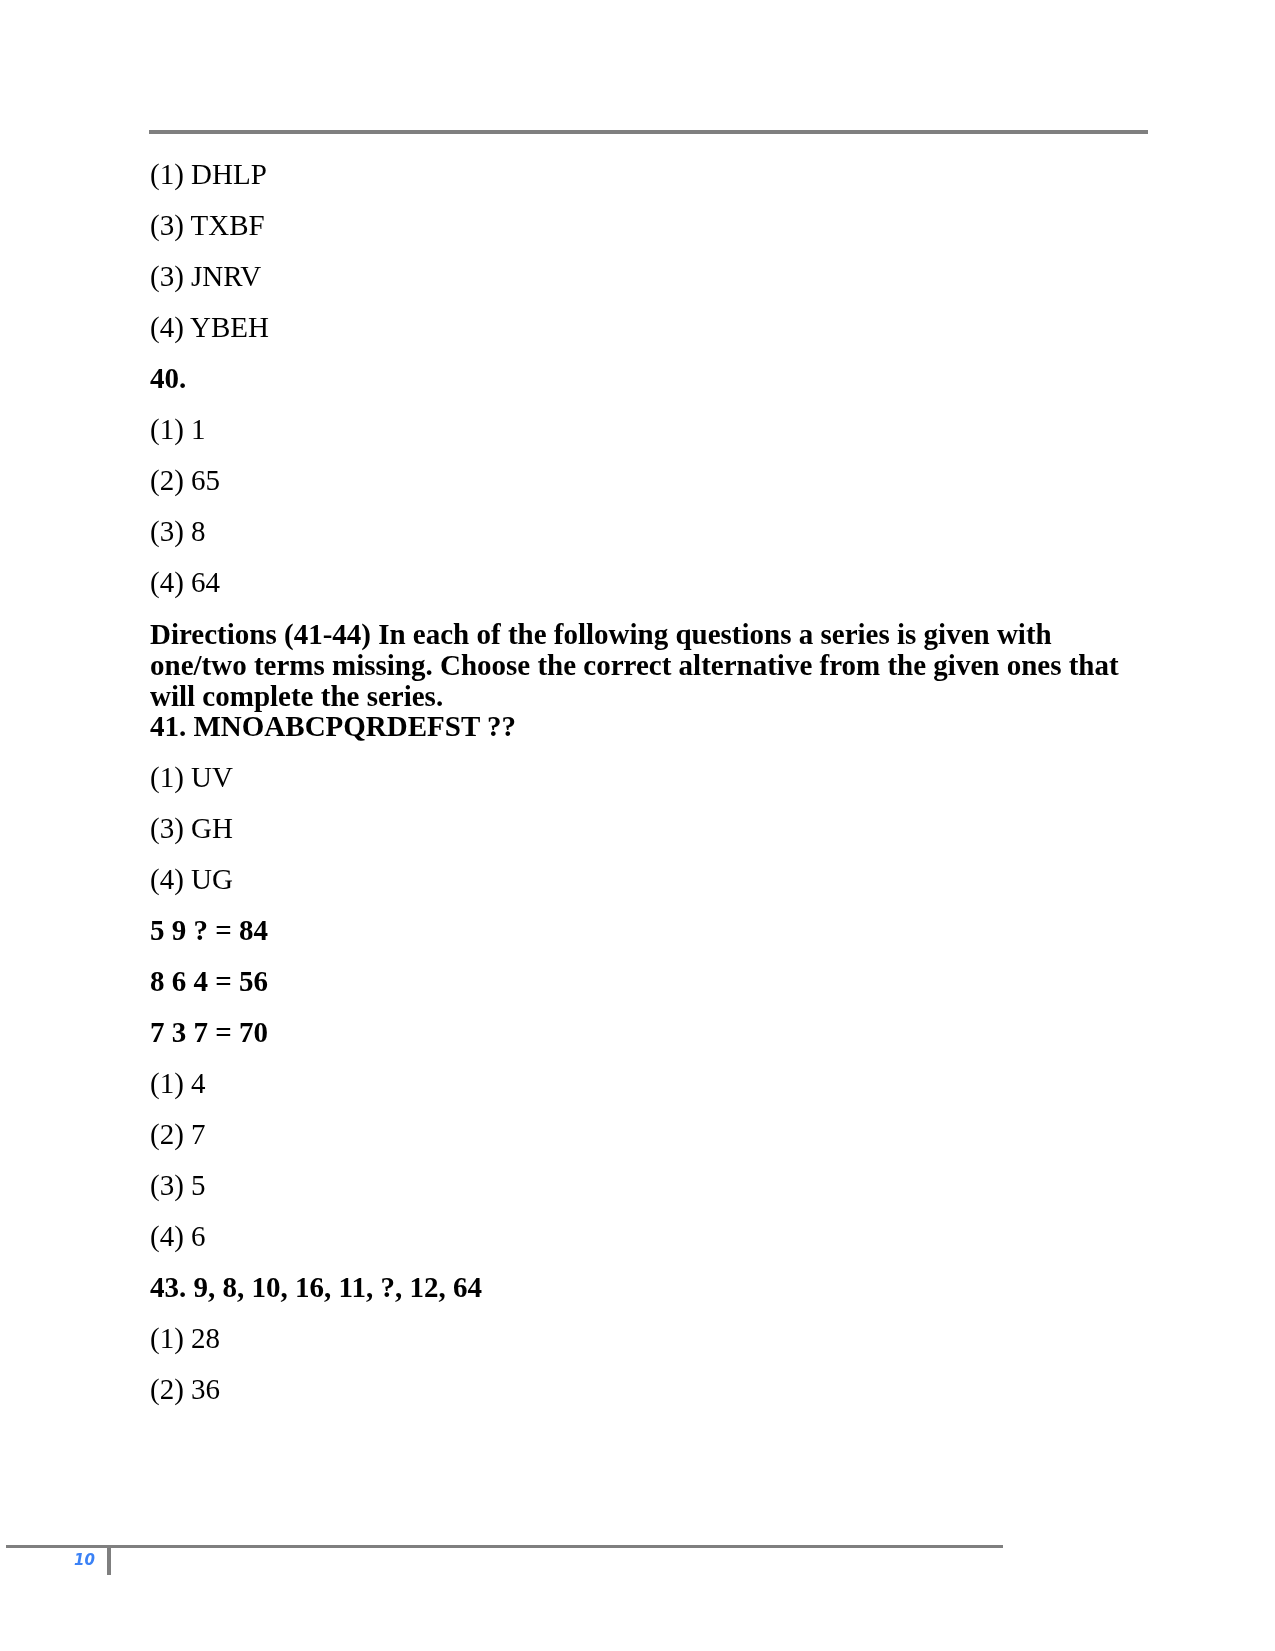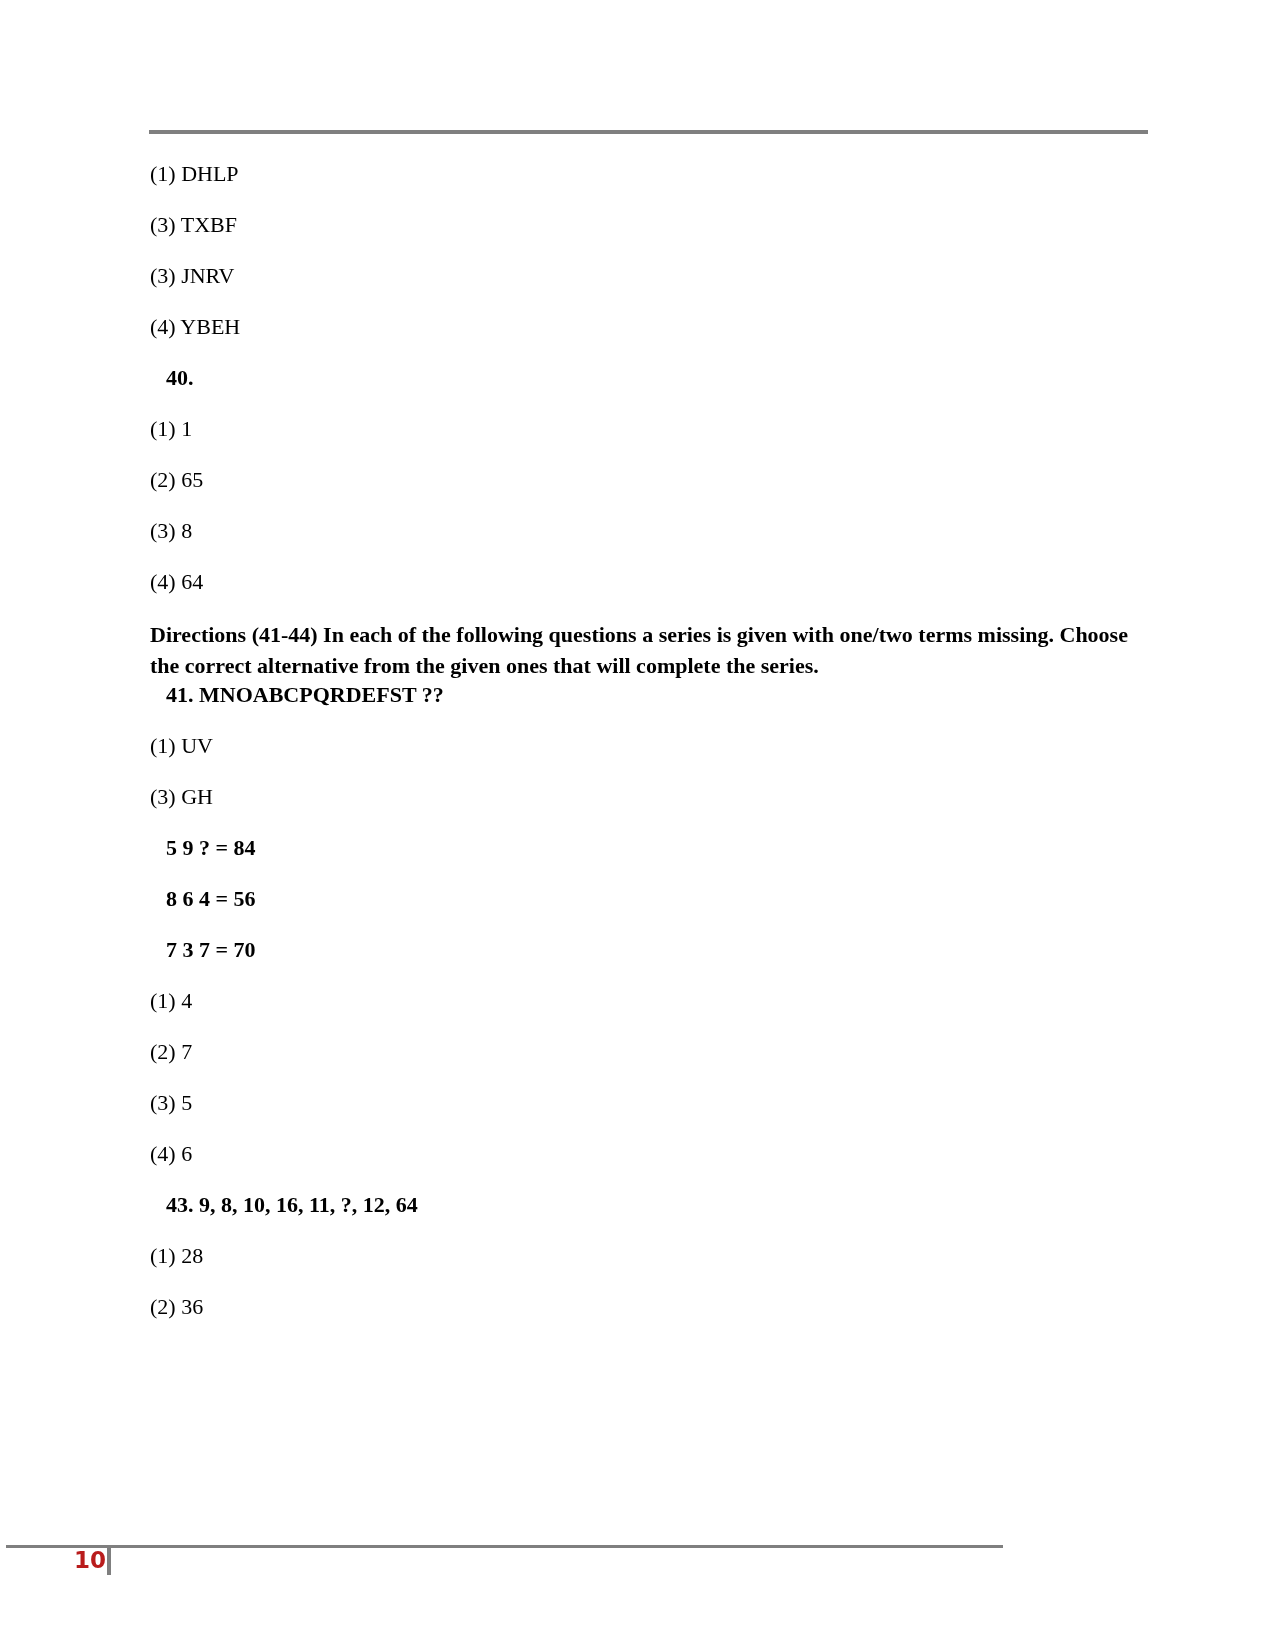--- a/index.html
+++ b/index.html
@@ -1,25 +1,25 @@
 <!DOCTYPE html>
 <html><head>
   <meta charset="utf-8">
   <style>
     html, body { margin: 0; padding: 0; background: #ffffff; }
     body { width: 1275px; height: 1651px; position: relative; overflow: hidden;
            font-family: "Liberation Serif", serif; color: #000; }
     .header-rule { position: absolute; left: 149px; top: 130px; width: 999px; height: 4px; background: #7f7f7f; }
-    .content { position: absolute; left: 150px; top: 160px; width: 1000px; font-size: 22px; }
+    .content { position: absolute; left: 150px; top: 160px; width: 1000px; font-size: 29px; }
     .line { height: 51px; line-height: 28px; white-space: nowrap; }
-    .bold { font-weight: bold; margin-left: 16px; }
+    .bold { font-weight: bold; }
     .para { line-height: 31px; font-weight: bold; white-space: normal; }
     .footer-rule { position: absolute; left: 6px; top: 1545px; width: 997px; height: 3px; background: #7f7f7f; }
     .page-num { position: absolute; left: 74px; top: 1547px; font-family: "DejaVu Sans", sans-serif;
-                font-weight: bold; font-size: 23px; color: #b91c1c; line-height: 26px; }
+                font-weight: bold; font-size: 15px; color: #3b82f6; line-height: 26px; font-style: italic; }
     .page-bar { position: absolute; left: 107px; top: 1547px; width: 4px; height: 28px; background: #7f7f7f; }
   </style>
 </head>
 <body>
 
 <div class="header-rule"></div>
 
 <div class="content">
   <div class="line">(1) DHLP</div>
   <div class="line">(3) TXBF</div>
@@ -30,20 +30,21 @@
   <div class="line">(1) 1</div>
   <div class="line">(2) 65</div>
   <div class="line">(3) 8</div>
   <div class="line">(4) 64</div>
 
   <div class="para">Directions (41-44) In each of the following questions a series is given with one/two terms missing. Choose the correct alternative from the given ones that will complete the series.</div>
 
   <div class="line bold">41. MNOABCPQRDEFST ??</div>
   <div class="line">(1) UV</div>
   <div class="line">(3) GH</div>
+  <div class="line">(4) UG</div>
 
   <div class="line bold">5 9 ? = 84</div>
   <div class="line bold">8 6 4 = 56</div>
   <div class="line bold">7 3 7 = 70</div>
   <div class="line">(1) 4</div>
   <div class="line">(2) 7</div>
   <div class="line">(3) 5</div>
   <div class="line">(4) 6</div>
 
   <div class="line bold">43. 9, 8, 10, 16, 11, ?, 12, 64</div>

